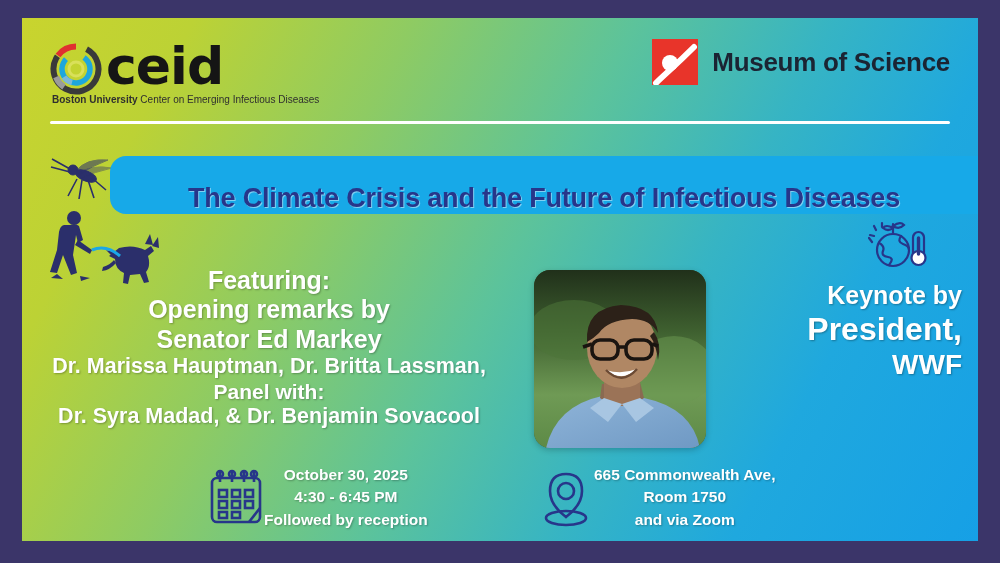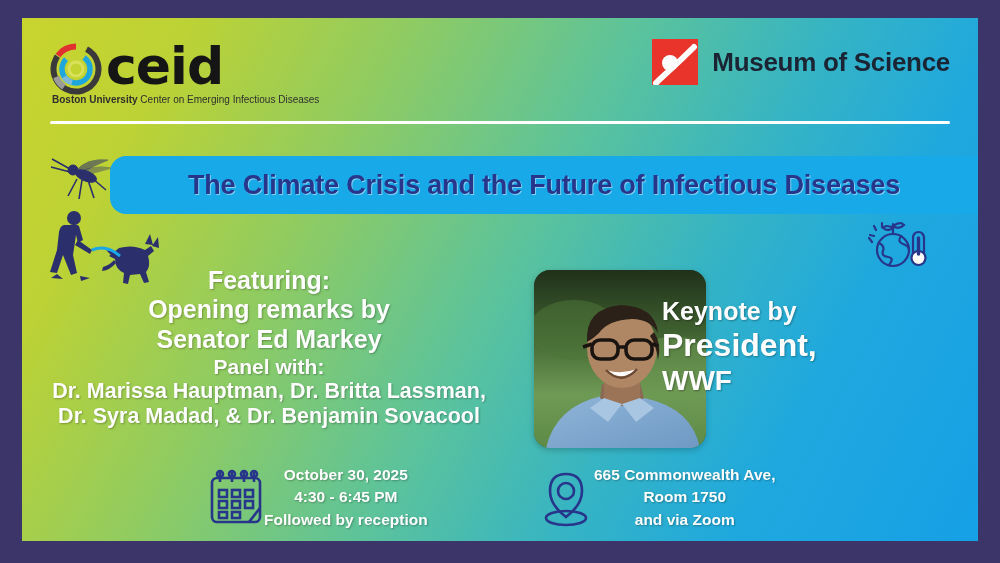--- a/index.html
+++ b/index.html
@@ -65,21 +65,21 @@
     position: absolute; left: 28px; right: 28px; top: 103px;
     height: 3px; background: #ffffff; border-radius: 2px;
   }
 
   
   .title-band {
     position: absolute; left: 88px; right: 0; top: 138px; height: 58px;
     background: #17a9e8;
     border-top-left-radius: 16px;
     border-bottom-left-radius: 16px;
-    display: flex; align-items: center; justify-content: center;
+    display: flex; align-items: flex-end; justify-content: center;
   }
   .title-text {
     font-size: 27px; font-weight: bold; color: #27368a;
     letter-spacing: -0.2px; white-space: nowrap;
     text-shadow: 1px 1px 0 rgba(255,255,255,.45);
   }
 
   
   .deco { position: absolute; }
   #deco-mosquito { left: 24px; top: 136px; width: 70px; height: 50px; }
@@ -104,22 +104,22 @@
   .portrait {
     position: absolute; left: 512px; top: 252px;
     width: 172px; height: 178px;
     border-radius: 16px; overflow: hidden;
     box-shadow: 0 2px 6px rgba(0,0,0,.22);
     background: #3f5a33;
   }
   .portrait svg { display: block; width: 100%; height: 100%; }
 
   .keynote {
-    position: absolute; right: 16px; top: 278px; width: 300px;
-    text-align: left; color: #ffffff;
+    position: absolute; right: 16px; top: 262px; width: 300px;
+    text-align: right; color: #ffffff;
     text-shadow: 1px 1px 2px rgba(0,0,0,.3);
   }
   .k1 { font-size: 25px; font-weight: bold; line-height: 1.2; }
   .k2 { font-size: 32px; font-weight: bold; line-height: 1.2; }
   .k3 { font-size: 32px; font-weight: bold; line-height: 1.2; }
   .k4 { font-size: 28px; font-weight: bold; line-height: 1.2; }
 
   
   .info-row { position: absolute; top: 446px; left: 0; width: 100%; height: 90px; }
   .info-block { position: absolute; display: flex; align-items: center; }
@@ -224,22 +224,22 @@
     </span>
 
     <div class="title-band">
       <span class="title-text">The Climate Crisis and the Future of Infectious Diseases</span>
     </div>
 
     <div class="featuring">
       <div class="ln f1">Featuring:</div>
       <div class="ln f2">Opening remarks by</div>
       <div class="ln f3">Senator Ed Markey</div>
+      <div class="ln f5">Dr. Marissa Hauptman, Dr. Britta Lassman,</div>
       <div class="ln f4">Panel with:</div>
-      <div class="ln f5">Dr. Marissa Hauptman, Dr. Britta Lassman,</div>
       <div class="ln f6">Dr. Syra Madad, &amp; Dr. Benjamin Sovacool</div>
     </div>
 
     <div class="portrait">
       <svg viewBox="0 0 172 178" preserveAspectRatio="xMidYMid slice">
         <defs>
           <linearGradient id="bg" x1="0" y1="0" x2="0" y2="1">
             <stop offset="0%" stop-color="#20301a"></stop>
             <stop offset="35%" stop-color="#3f6130"></stop>
             <stop offset="70%" stop-color="#6f9a55"></stop>

